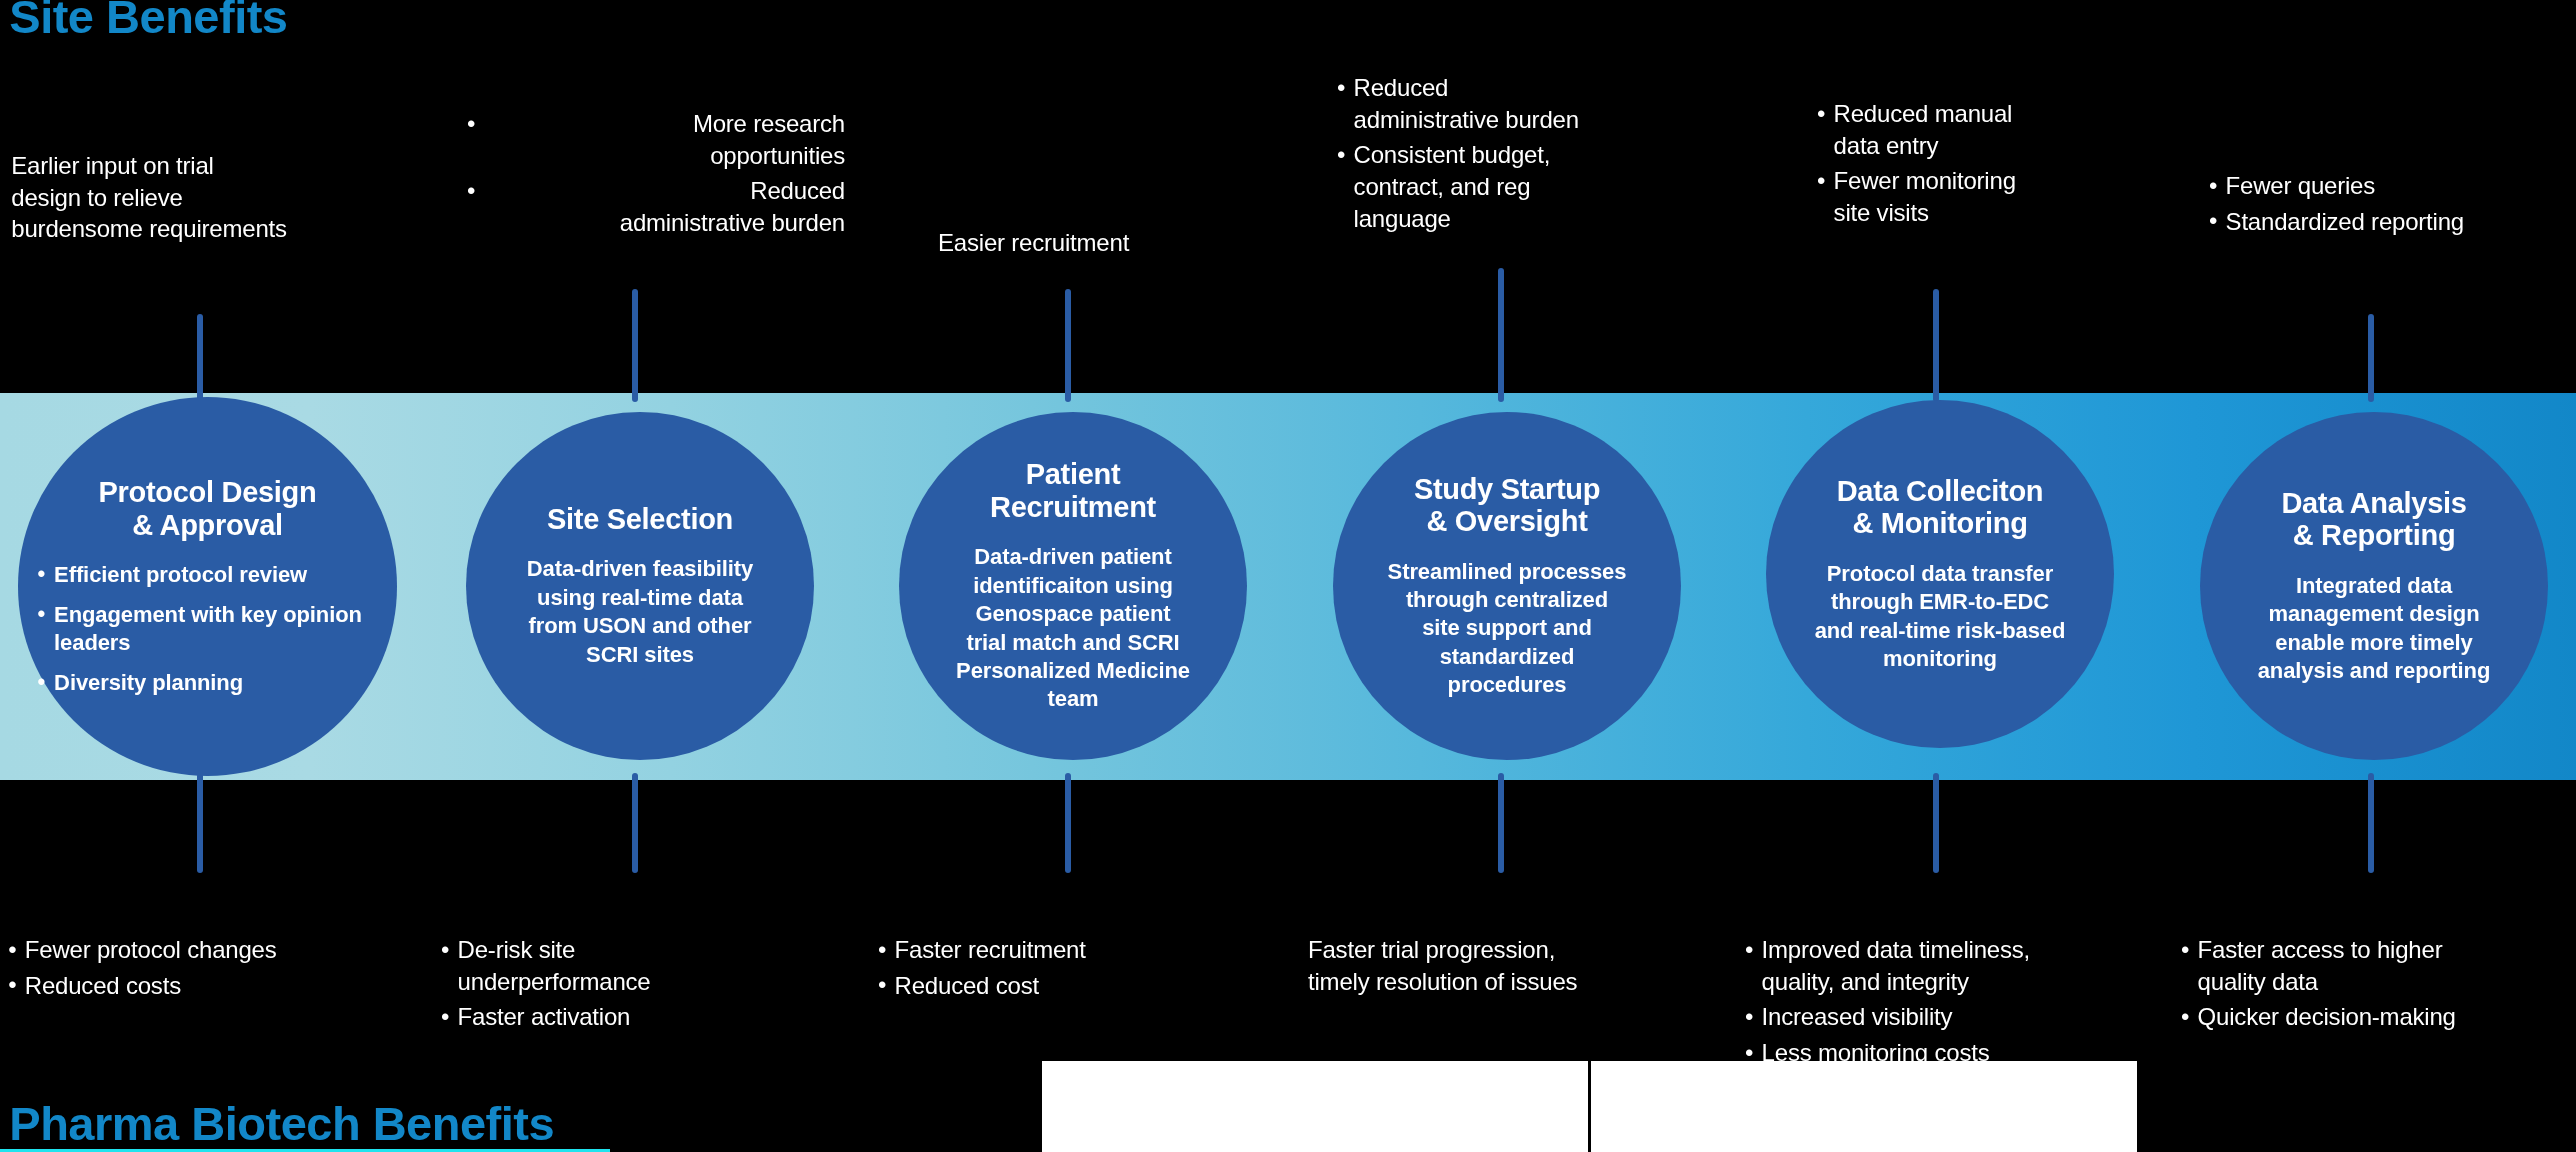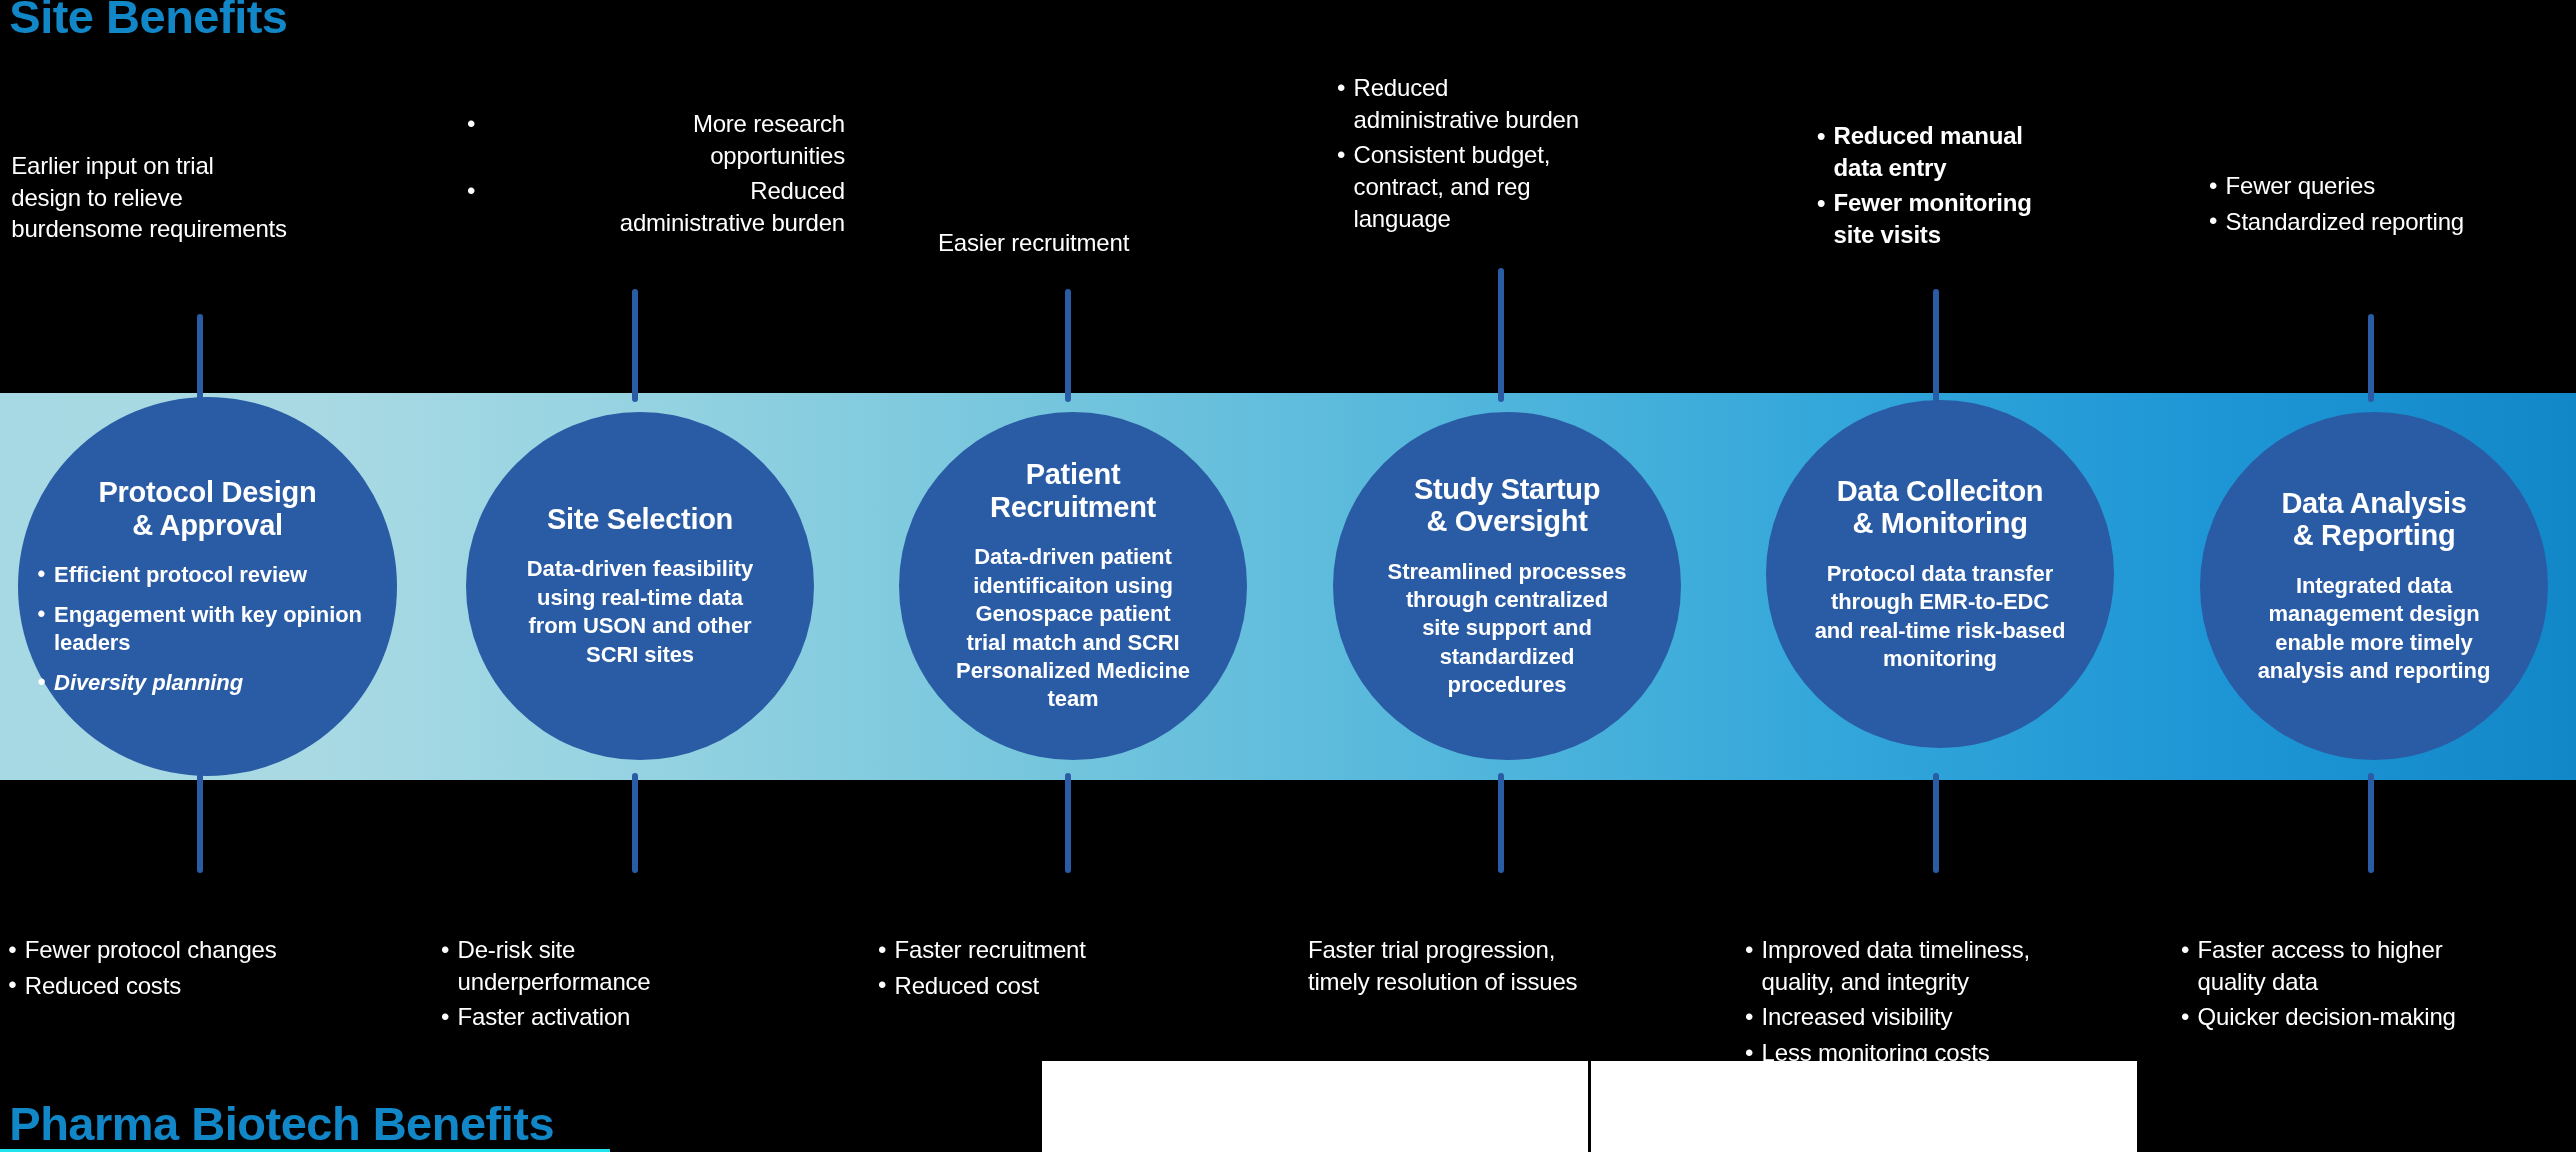--- a/index.html
+++ b/index.html
@@ -87,21 +87,21 @@
     line-height: 1.29;
     letter-spacing: -0.1px;
     text-align: left;
     list-style: none;
   }
   .node-bullets li {
     position: relative;
     padding-left: 20.6px;
     margin-bottom: 11.3px;
   }
-  .node-bullets li:last-child { margin-bottom: 0; font-style: italic; }
+  .node-bullets li:last-child { margin-bottom: 0; }
   .node-bullets li::before {
     content: "\2022";
     position: absolute;
     left: 4.1px; top: -1px;
   }
 
   
   .callout {
     position: absolute;
     color: #ffffff;
@@ -232,21 +232,21 @@
   <div class="callout" style="left:1334px; top:72px; width:381px;">
     <ul>
       <li>Reduced
 administrative burden</li>
       <li>Consistent budget,
 contract, and reg
 language</li>
     </ul>
   </div>
 
-  <div class="callout" style="left:1814px; top:120px; width:381px;font-weight:bold;">
+  <div class="callout" style="left:1814px; top:98px; width:381px;">
     <ul>
       <li>Reduced manual
 data entry</li>
       <li>Fewer monitoring
 site visits</li>
     </ul>
   </div>
 
   <div class="callout" style="left:2206px; top:170px; width:392px;">
     <ul>

